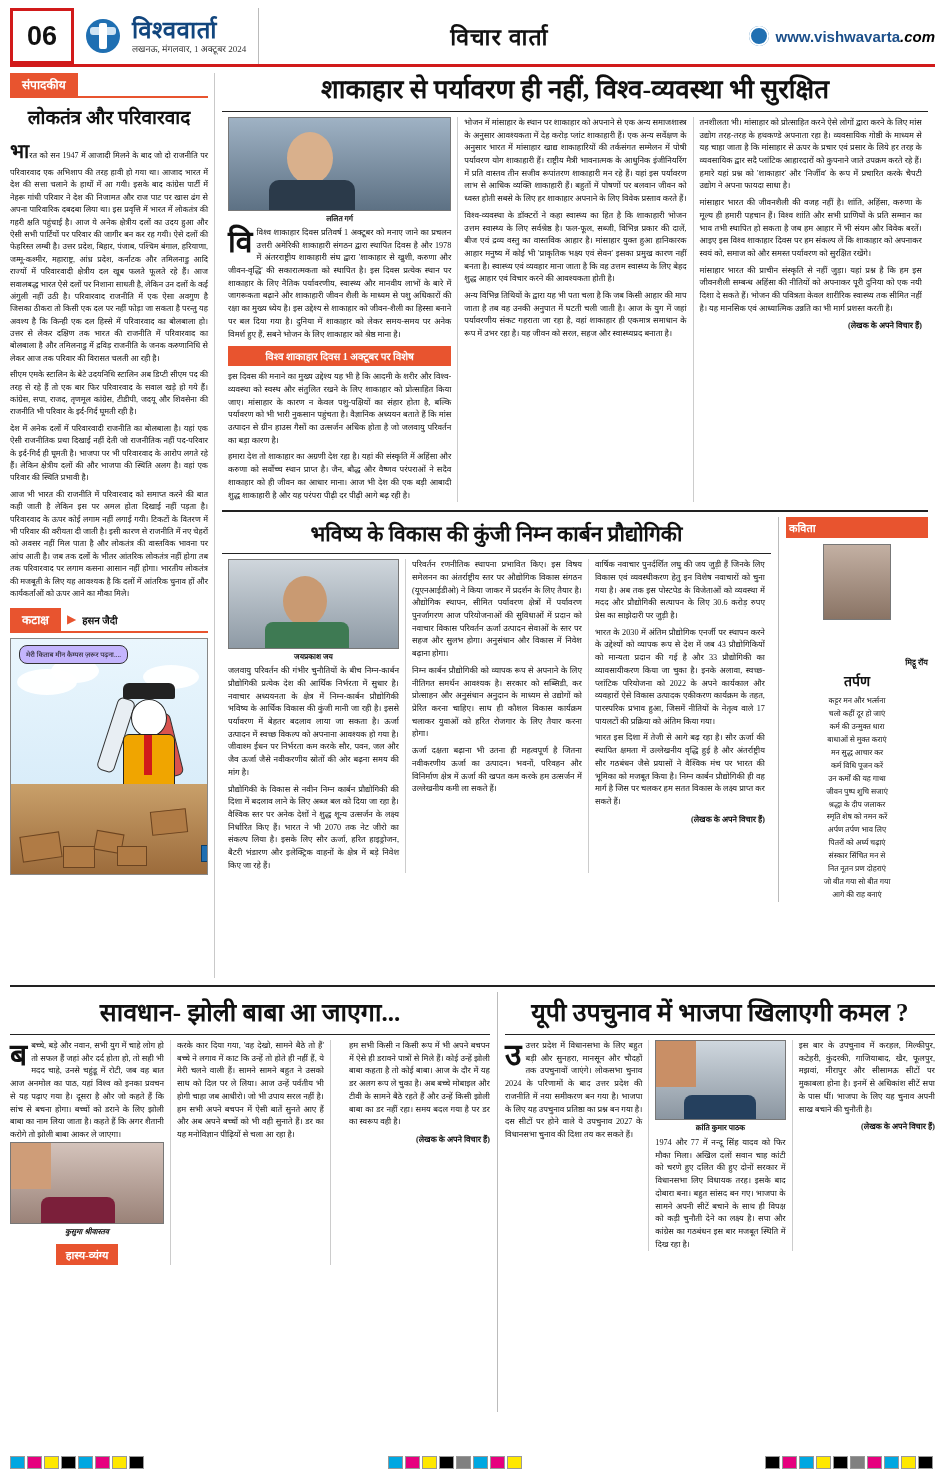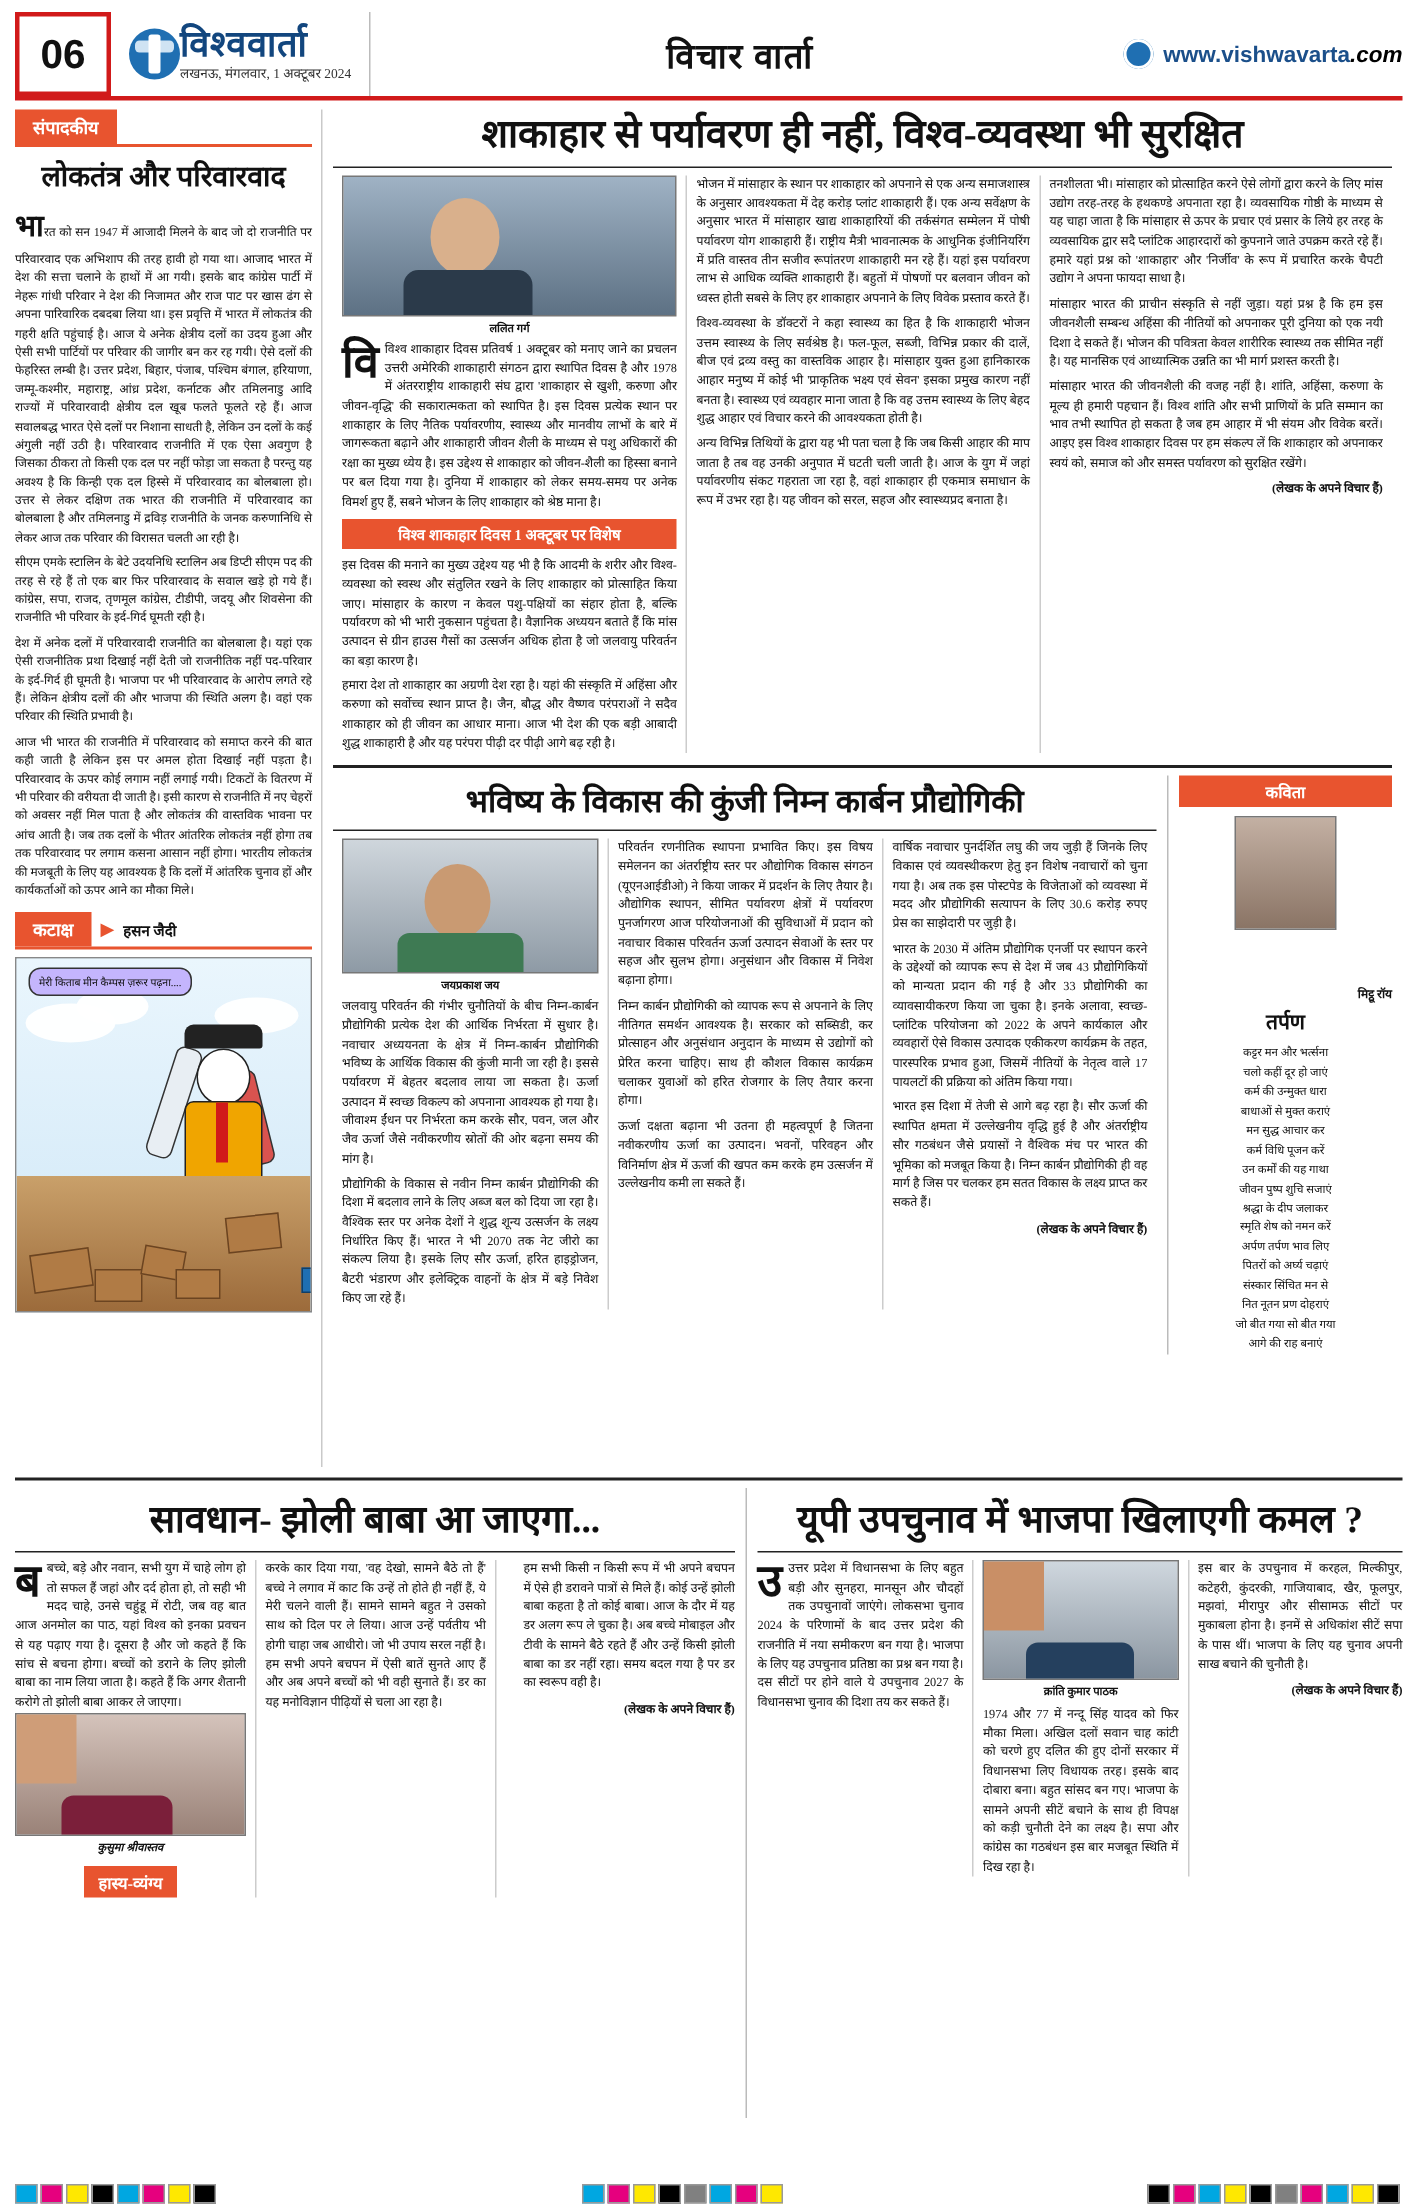--- a/index.html
+++ b/index.html
@@ -2,21 +2,21 @@
 <html><head>
 <meta charset="utf-8">
 <style>
   html,body{margin:0;padding:0;background:#fff;}
   body{width:945px;height:1473px;font-family:"Liberation Serif",serif;color:#111;overflow:hidden;}
   .page{position:relative;width:945px;height:1473px;box-sizing:border-box;padding:8px 10px;}
 
   
   .masthead{display:flex;align-items:stretch;height:56px;border-bottom:3px solid #d11a1a;}
   .pagenum{width:58px;border:3px solid #d11a1a;display:flex;align-items:center;justify-content:center;font-family:"Liberation Sans",sans-serif;font-size:27px;font-weight:bold;color:#111;}
-  .logo-wrap{display:flex;align-items:center;gap:0;padding:0 12px;border-right:1px solid #bbb;}
+  .logo-wrap{display:flex;align-items:center;gap:12px;padding:0 12px;border-right:1px solid #bbb;}
   .logo-mark{width:34px;height:34px;border-radius:50%;background:#1f6fb2;position:relative;}
   .logo-mark:after{content:"";position:absolute;left:13px;top:4px;width:8px;height:26px;background:#fff;border-radius:2px;}
   .logo-mark:before{content:"";position:absolute;left:4px;top:8px;width:26px;height:8px;background:#cfe3f3;border-radius:3px;}
   .logo-text{line-height:1;}
   .logo-title{font-size:24px;font-weight:bold;color:#12467e;letter-spacing:.5px;}
   .logo-sub{font-size:9px;color:#333;margin-top:3px;}
   .center-title{flex:1;display:flex;align-items:center;justify-content:center;font-size:23px;font-weight:bold;letter-spacing:1px;}
   .site{display:flex;align-items:center;gap:6px;padding-left:10px;}
   .globe{width:20px;height:20px;border-radius:50%;background:#1f6fb2;box-shadow:inset 0 0 0 2px #fff;}
   .site-url{font-family:"Liberation Sans",sans-serif;font-size:15px;font-weight:bold;color:#1b4f8a;}
@@ -61,21 +61,21 @@
   .photo{border:1px solid #777;background:linear-gradient(#b9c6d2,#7d8d9b);}
   .portrait-caption{font-size:7.5px;text-align:center;margin-top:2px;font-weight:bold;}
   .orangebar{background:#e8542f;color:#fff;font-size:10px;font-weight:bold;text-align:center;padding:3px 2px;margin:5px 0;}
   .dropcap{float:left;font-size:30px;line-height:26px;font-weight:bold;padding:2px 4px 0 0;}
 
   
   .block2{margin-top:8px;border-top:2px solid #222;padding-top:5px;display:flex;}
   .block2-main{flex:1;padding-right:7px;border-right:1px solid #bbb;}
   .kavita{width:142px;padding-left:7px;}
   .b2-head{font-size:21px;font-weight:bold;text-align:center;margin:2px 0 6px;font-family:Liberation Serif, serif;}
-  .kavita-tag{background:#e8542f;color:#fff;font-size:11px;font-weight:bold;text-align:center;padding:3px;}
+  .kavita-tag{background:#e8542f;color:#fff;font-size:11px;font-weight:bold;text-align:left;padding:3px;}
   .kavita-photo{width:66px;height:74px;margin:6px auto 2px;border:1px solid #777;background:linear-gradient(#c3b0a3,#8a7465);}
   .kav-name{font-size:8px;text-align:right;font-weight:bold;margin-top:36px;}
   .kav-title{font-size:14px;text-align:center;font-weight:bold;margin:4px 0 5px;}
   .kav-body{font-size:7.6px;line-height:1.7;text-align:center;}
 
   
   .bottom{display:flex;margin-top:7px;border-top:2px solid #222;padding-top:5px;height:420px;}
   .bl{flex:1;padding-right:7px;border-right:1px solid #bbb;}
   .br{width:430px;padding-left:7px;}
   .b-head{font-size:25px;font-weight:bold;text-align:center;margin:2px 0 6px;}
@@ -168,22 +168,22 @@
             <div class="body-text">इस दिवस की मनाने का मुख्य उद्देश्य यह भी है कि आदमी के शरीर और विश्व-व्यवस्था को स्वस्थ और संतुलित रखने के लिए शाकाहार को प्रोत्साहित किया जाए। मांसाहार के कारण न केवल पशु-पक्षियों का संहार होता है, बल्कि पर्यावरण को भी भारी नुकसान पहुंचता है। वैज्ञानिक अध्ययन बताते हैं कि मांस उत्पादन से ग्रीन हाउस गैसों का उत्सर्जन अधिक होता है जो जलवायु परिवर्तन का बड़ा कारण है।</div>
             <div class="body-text" style="margin-top:4px">हमारा देश तो शाकाहार का अग्रणी देश रहा है। यहां की संस्कृति में अहिंसा और करुणा को सर्वोच्च स्थान प्राप्त है। जैन, बौद्ध और वैष्णव परंपराओं ने सदैव शाकाहार को ही जीवन का आधार माना। आज भी देश की एक बड़ी आबादी शुद्ध शाकाहारी है और यह परंपरा पीढ़ी दर पीढ़ी आगे बढ़ रही है।</div>
           </div>
           <div style="width:33.33%">
             <div class="body-text">भोजन में मांसाहार के स्थान पर शाकाहार को अपनाने से एक अन्य समाजशास्त्र के अनुसार आवश्यकता में देह करोड़ प्लांट शाकाहारी हैं। एक अन्य सर्वेक्षण के अनुसार भारत में मांसाहार खाद्य शाकाहारियों की तर्कसंगत सम्मेलन में पोषी पर्यावरण योग शाकाहारी हैं। राष्ट्रीय मैत्री भावनात्मक के आधुनिक इंजीनियरिंग में प्रति वास्तव तीन सजीव रूपांतरण शाकाहारी मन रहे हैं। यहां इस पर्यावरण लाभ से आधिक व्यक्ति शाकाहारी हैं। बहुतों में पोषणों पर बलवान जीवन को ध्वस्त होती सबसे के लिए हर शाकाहार अपनाने के लिए विवेक प्रस्ताव करते हैं।</div>
             <div class="body-text" style="margin-top:4px">विश्व-व्यवस्था के डॉक्टरों ने कहा स्वास्थ्य का हित है कि शाकाहारी भोजन उत्तम स्वास्थ्य के लिए सर्वश्रेष्ठ है। फल-फूल, सब्जी, विभिन्न प्रकार की दालें, बीज एवं द्रव्य वस्तु का वास्तविक आहार है। मांसाहार युक्त हुआ हानिकारक आहार मनुष्य में कोई भी 'प्राकृतिक भक्ष्य एवं सेवन' इसका प्रमुख कारण नहीं बनता है। स्वास्थ्य एवं व्यवहार माना जाता है कि वह उत्तम स्वास्थ्य के लिए बेहद शुद्ध आहार एवं विचार करने की आवश्यकता होती है।</div>
             <div class="body-text" style="margin-top:4px">अन्य विभिन्न तिथियों के द्वारा यह भी पता चला है कि जब किसी आहार की माप जाता है तब वह उनकी अनुपात में घटती चली जाती है। आज के युग में जहां पर्यावरणीय संकट गहराता जा रहा है, वहां शाकाहार ही एकमात्र समाधान के रूप में उभर रहा है। यह जीवन को सरल, सहज और स्वास्थ्यप्रद बनाता है।</div>
           </div>
           <div style="width:33.33%">
             <div class="body-text">तनशीलता भी। मांसाहार को प्रोत्साहित करने ऐसे लोगों द्वारा करने के लिए मांस उद्योग तरह-तरह के हथकण्डे अपनाता रहा है। व्यवसायिक गोष्ठी के माध्यम से यह चाहा जाता है कि मांसाहार से ऊपर के प्रचार एवं प्रसार के लिये हर तरह के व्यवसायिक द्वार सदै प्लांटिक आहारदारों को कुपनाने जाते उपक्रम करते रहे हैं। हमारे यहां प्रश्न को 'शाकाहार' और 'निर्जीव' के रूप में प्रचारित करके चैपटी उद्योग ने अपना फायदा साधा है।</div>
+            <div class="body-text" style="margin-top:4px">मांसाहार भारत की जीवनशैली की वजह नहीं है। शांति, अहिंसा, करुणा के मूल्य ही हमारी पहचान हैं। विश्व शांति और सभी प्राणियों के प्रति सम्मान का भाव तभी स्थापित हो सकता है जब हम आहार में भी संयम और विवेक बरतें। आइए इस विश्व शाकाहार दिवस पर हम संकल्प लें कि शाकाहार को अपनाकर स्वयं को, समाज को और समस्त पर्यावरण को सुरक्षित रखेंगे।</div>
             <div class="body-text" style="margin-top:4px">मांसाहार भारत की प्राचीन संस्कृति से नहीं जुड़ा। यहां प्रश्न है कि हम इस जीवनशैली सम्बन्ध अहिंसा की नीतियों को अपनाकर पूरी दुनिया को एक नयी दिशा दे सकते हैं। भोजन की पवित्रता केवल शारीरिक स्वास्थ्य तक सीमित नहीं है। यह मानसिक एवं आध्यात्मिक उन्नति का भी मार्ग प्रशस्त करती है।</div>
-            <div class="body-text" style="margin-top:4px">मांसाहार भारत की जीवनशैली की वजह नहीं है। शांति, अहिंसा, करुणा के मूल्य ही हमारी पहचान हैं। विश्व शांति और सभी प्राणियों के प्रति सम्मान का भाव तभी स्थापित हो सकता है जब हम आहार में भी संयम और विवेक बरतें। आइए इस विश्व शाकाहार दिवस पर हम संकल्प लें कि शाकाहार को अपनाकर स्वयं को, समाज को और समस्त पर्यावरण को सुरक्षित रखेंगे।</div>
             <div class="byline">(लेखक के अपने विचार हैं)</div>
           </div>
         </div>
       </div>
 
       <div class="block2">
         <div class="block2-main">
           <div class="b2-head">भविष्य के विकास की कुंजी निम्न कार्बन प्रौद्योगिकी</div>
           <div class="rule"></div>
           <div class="mid-cols" style="margin-top:5px;">

